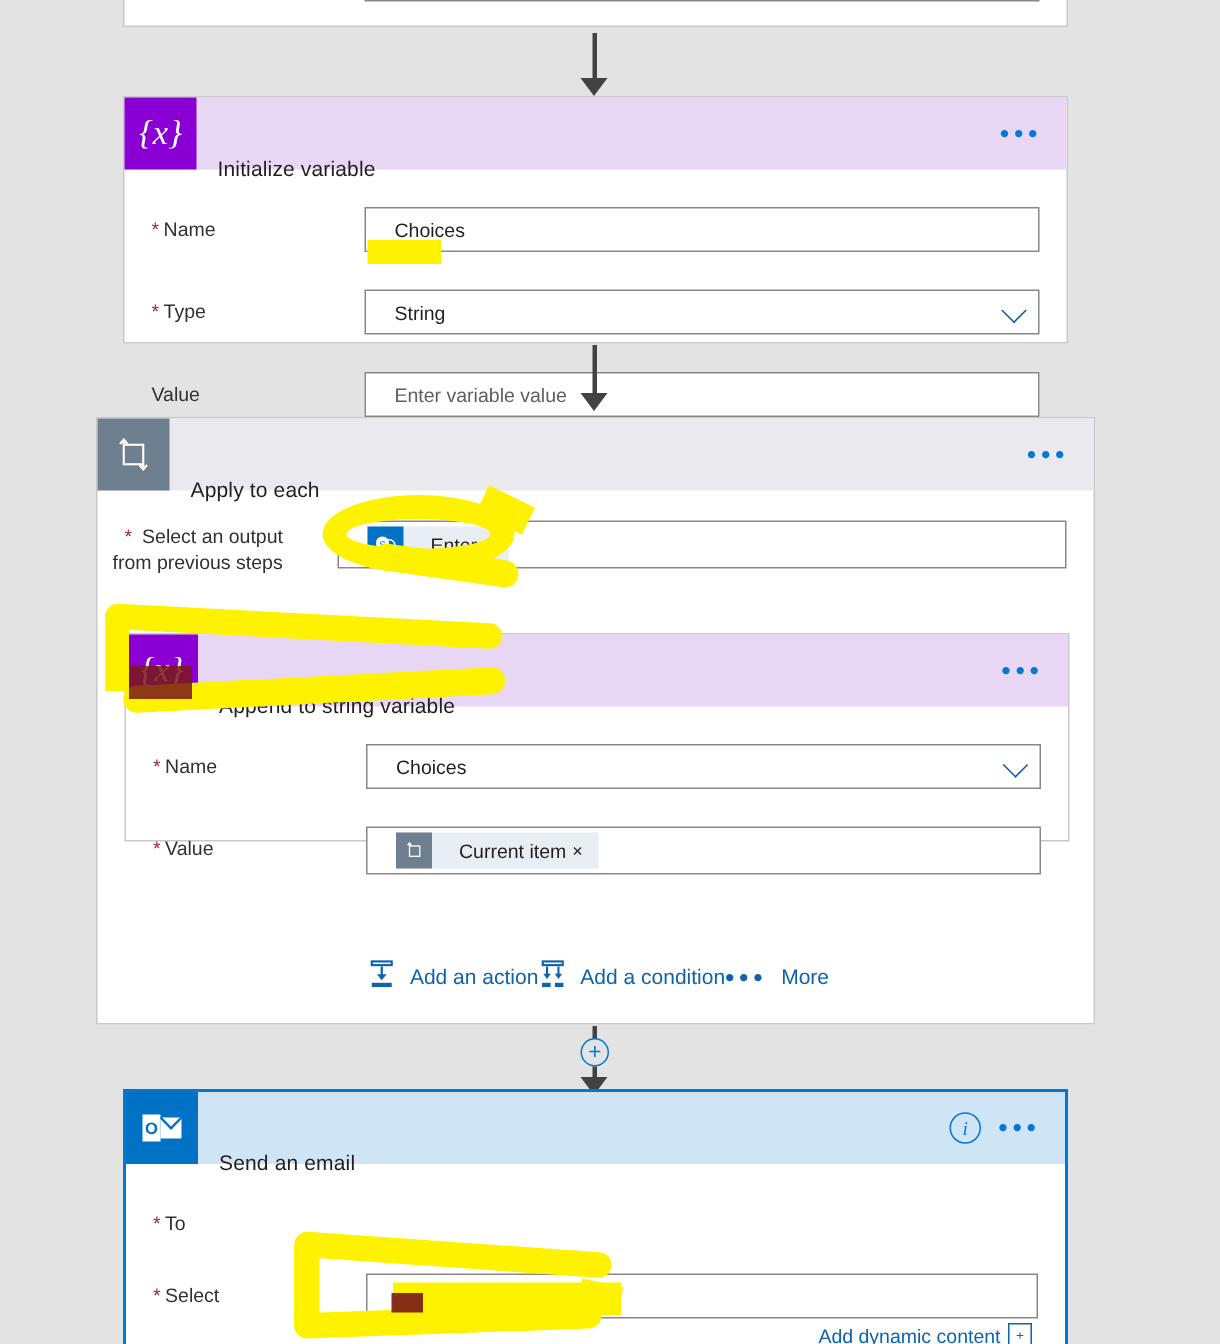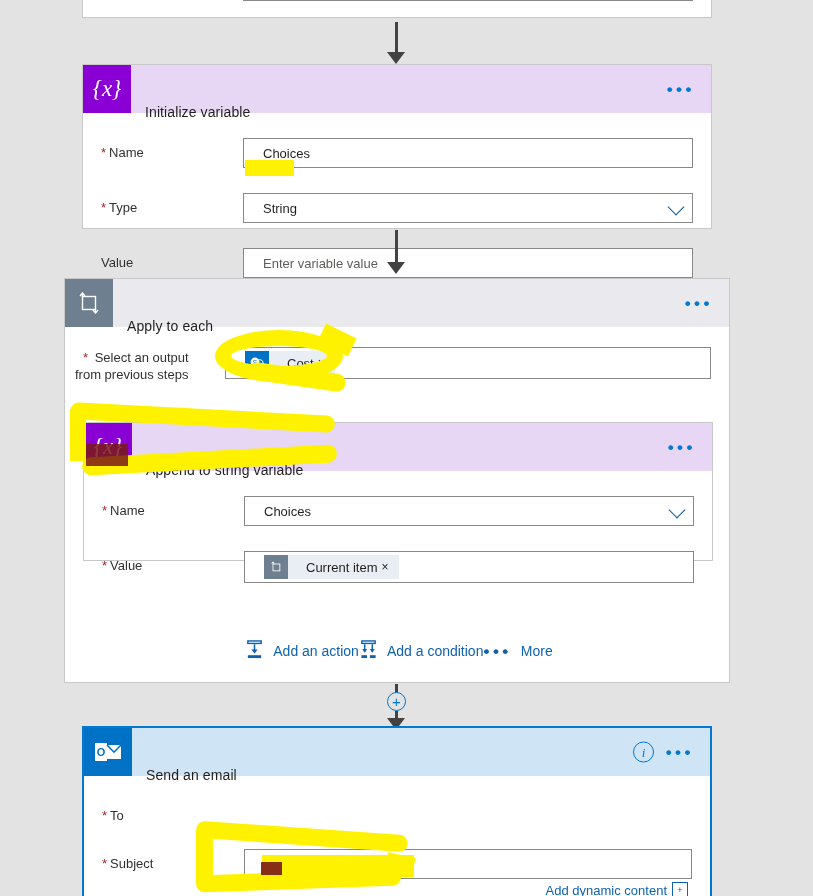--- a/index.html
+++ b/index.html
@@ -326,21 +326,21 @@
         </div>
         <div class="field-input" style="min-height:32px;">
           <span class="token">
             <span class="token-icon sp">
               <svg width="16" height="16" viewBox="0 0 16 16" aria-hidden="true">
                 <circle cx="6" cy="7" r="4.4" fill="#ffffff"></circle>
                 <circle cx="10.6" cy="8.4" r="3.6" fill="none" stroke="#ffffff" stroke-width="1.1"></circle>
                 <text x="6" y="10" font-size="6.5" font-family="Liberation Sans, sans-serif" fill="#0072c6" text-anchor="middle">S</text>
               </svg>
             </span>
-            <span class="token-text">Cost</span>
+            <span class="token-text">Enter</span>
             <span class="token-x">×</span>
           </span>
         </div>
       </div>
     </div>
 
     <div class="card" style="left:18px; top:143px; width:630px; height:139px;">
       <div class="card-header hdr-variable">
         <div class="card-icon icon-variable">{x}</div>
         <div class="card-title">Append to string variable</div>
@@ -431,21 +431,21 @@
       </div>
       <div class="card-title">Send an email</div>
       <div class="info-icon">i</div>
       <div class="ellipsis">•••</div>
     </div>
     <div class="fields">
       <div class="field-row">
         <div class="field-label req">To</div>
       </div>
       <div class="field-row">
-        <div class="field-label req">Subject</div>
+        <div class="field-label req">Select</div>
         <div class="field-input">test</div>
       </div>
       <div class="field-row">
         <div class="field-label req">Body</div>
         <div class="field-input" style="min-height:34px;">
           <span class="token">
             <span class="token-icon var">{x}</span>
             <span class="token-text">Choices</span>
             <span class="token-x">×</span>
           </span>

